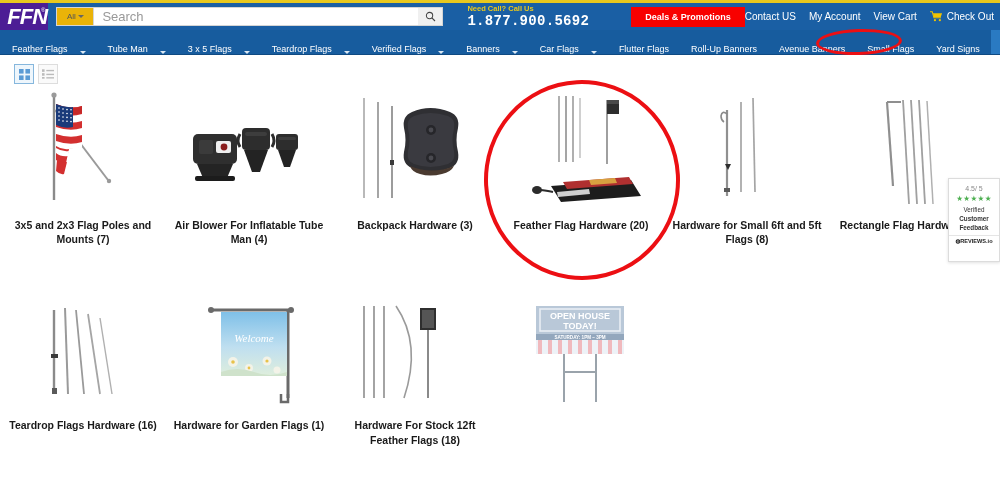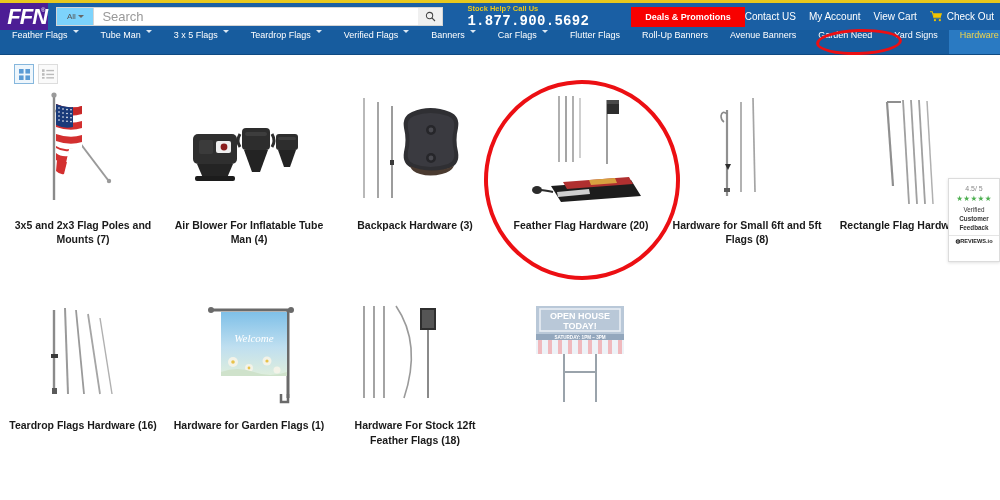--- a/index.html
+++ b/index.html
@@ -22,21 +22,21 @@
     width:78px; height:27px; background:#4c1d95; color:#ffffff;
     font-style:italic; font-weight:bold; font-size:22px; letter-spacing:-1px;
     display:flex; align-items:center; justify-content:center;
     position:relative; font-family:"Liberation Sans", sans-serif;
     padding-left:6px;
   }
   .logo .reg { position:absolute; top:4px; right:4px; font-size:6px; font-style:normal; font-weight:normal; }
 
   .search-wrap { display:flex; align-items:center; height:19px; margin-left:8px; }
   .search-cat {
-    background:#7dd3fc; border:1px solid #d5d5d5; height:19px; width:38px;
+    background:#eab308; border:1px solid #d5d5d5; height:19px; width:38px;
     font-size:8px; color:#555; display:flex; align-items:center;
     justify-content:center; gap:2px; cursor:pointer;
   }
   .caret-s { width:0;height:0;border-left:3px solid transparent;border-right:3px solid transparent;border-top:3px solid #666; }
   .search-input {
     width:324px; height:19px; border:1px solid #d5d5d5; border-left:none; border-right:none;
     background:#ffffff; font-size:13px; color:#333; padding:0 8px; outline:none;
     font-family:"Liberation Sans", sans-serif;
   }
   .search-input::placeholder { color:#999; }
@@ -59,21 +59,21 @@
   .top-links a { color:#ffffff; font-size:10px; text-decoration:none; white-space:nowrap; cursor:pointer; }
   .cart-link { display:flex; align-items:flex-start; gap:4px; }
 
   
   .navbar {
     position:absolute; top:30px; left:0; width:1000px; height:25px;
     background:#175c9e; display:flex; align-items:stretch;
     border-bottom:1px solid #0f4a82;
   }
   .nav-item {
-    display:flex; align-items:flex-start; gap:5px; padding:0 11px;
+    display:flex; align-items:flex-end; gap:12px; padding:0 11px;
     color:#ffffff; font-size:9px; white-space:nowrap; cursor:pointer;
   }
   .nav-item.first { padding-left:12px; }
   .nav-item.active { background:#2a7ac2; color:#f2d64b; font-weight:normal; }
   .caret-n { width:0;height:0;border-left:3px solid transparent;border-right:3px solid transparent;border-top:3.5px solid #dbe8f3; }
 
   
   .toolbar { position:absolute; top:56px; left:0; width:1000px; height:30px; background:#fff; }
   .view-toggles { position:absolute; left:14px; top:8px; display:flex; }
   .vt {
@@ -143,21 +143,21 @@
     <input class="search-input" type="text" placeholder="Search" style="">
     <div class="search-btn">
       <svg width="11" height="11" viewBox="0 0 16 16">
         <circle cx="6.6" cy="6.6" r="4.6" fill="none" stroke="#444" stroke-width="1.5"></circle>
         <line x1="10" y1="10" x2="14.5" y2="14.5" stroke="#444" stroke-width="1.7"></line>
       </svg>
     </div>
   </div>
 
   <div class="help-block">
-    <span class="hl">Stock Help? Call Us</span>
+    <span class="hl">Need Call? Call Us</span>
     <span class="phone">1.877.900.5692</span>
   </div>
 
   <button class="deals-btn">Deals &amp; Promotions</button>
 
   <div class="top-links">
     <a>Contact US</a>
     <a>My Account</a>
     <a>View Cart</a>
     <a class="cart-link">
@@ -204,21 +204,21 @@
   <div class="nav-item">
     <span>Flutter Flags</span>
   </div>
   <div class="nav-item">
     <span>Roll-Up Banners</span>
   </div>
   <div class="nav-item">
     <span>Avenue Banners</span>
   </div>
   <div class="nav-item">
-    <span>Garden Need</span>
+    <span>Small Flags</span>
   </div>
   <div class="nav-item">
     <span>Yard Signs</span>
   </div>
   <div class="nav-item active">
     <span>Hardware</span>
   </div>
 </div>
 
 <div class="toolbar">

